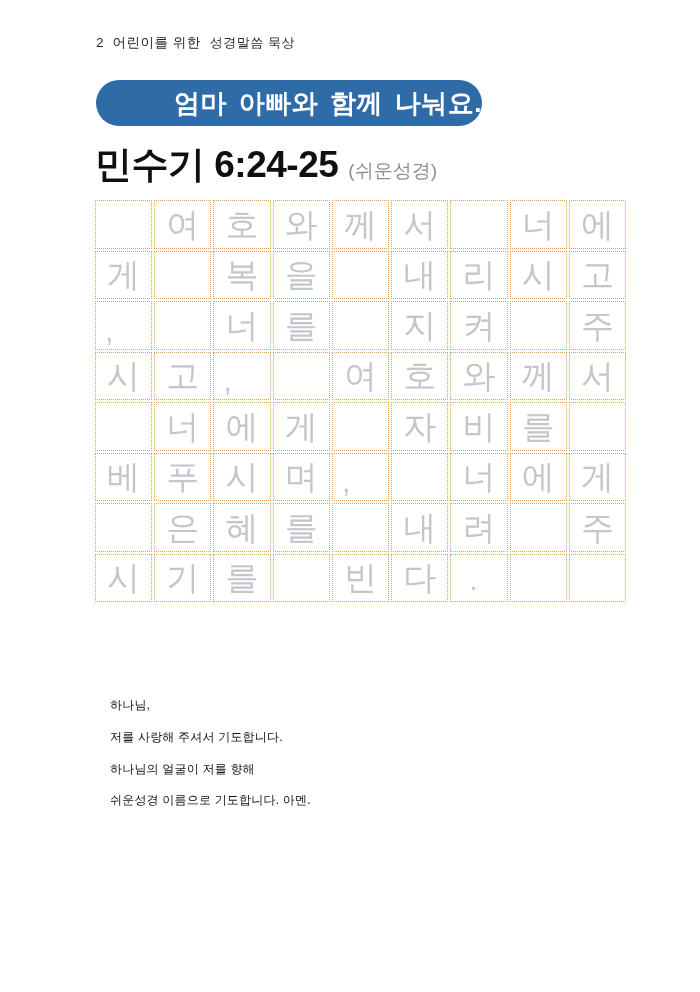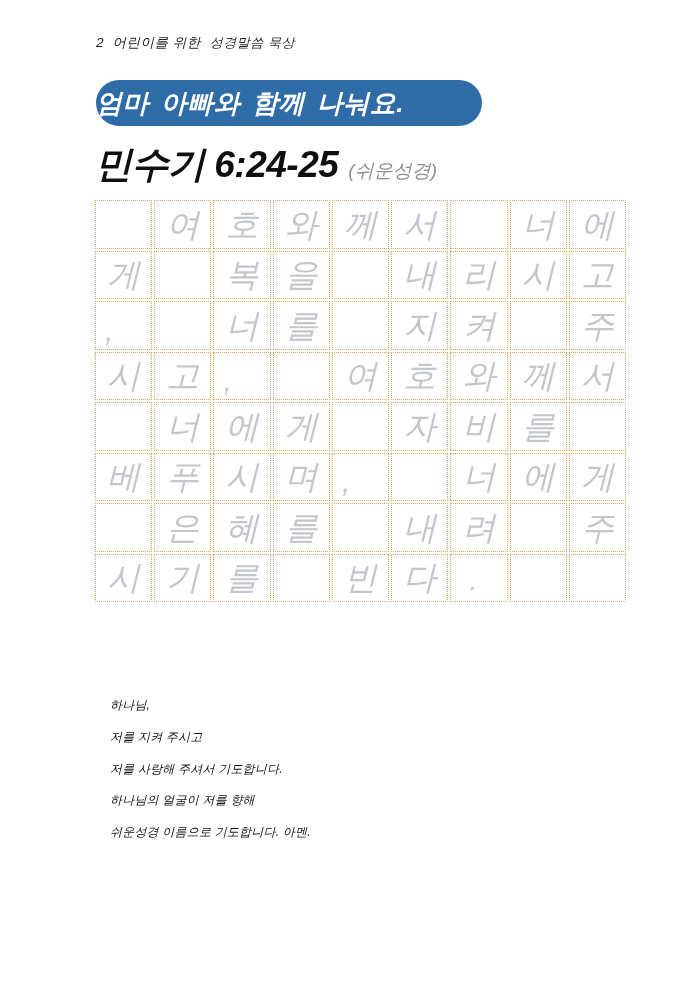--- a/index.html
+++ b/index.html
@@ -1,30 +1,29 @@
 <!DOCTYPE html>
 <html><head>
 <meta charset="utf-8">
 <style>
   html,body{margin:0;padding:0;background:#ffffff;}
   #page{
     position:relative;width:632px;height:992px;background:#ffffff;overflow:hidden;
     font-family:"Liberation Sans",sans-serif;
-    font-style:italic;
   }
   
   .doc-header{position:absolute;left:96px;top:34px;font-size:13.5px;color:#1f1f1f;white-space:nowrap;}
   .doc-header .num{font-weight:500;margin-right:9px;}
   .doc-header .t1{font-weight:500;margin-right:9px;letter-spacing:0.5px;}
   .doc-header .sub{font-weight:400;font-size:13px;color:#2b2b2b;letter-spacing:0.5px;}
   
   .banner{
     position:absolute;left:96px;top:80px;width:386px;height:46px;
     background:#2F6BA7;border-radius:23px;
-    display:flex;align-items:center;justify-content:flex-start;
+    display:flex;align-items:center;justify-content:flex-end;
     color:#ffffff;font-size:26px;font-weight:bold;letter-spacing:0.5px;word-spacing:4px;
   }
   
   .verse-title{position:absolute;left:95px;top:140px;white-space:nowrap;}
   .verse-title .ref{font-size:37px;font-weight:800;color:#0f0f0f;letter-spacing:-0.5px;}
   .verse-title .trans{font-size:19px;color:#8f8f8f;margin-left:10px;}
   
   .grid{
     position:absolute;left:95px;top:200px;width:531px;
     display:grid;grid-template-columns:repeat(9,1fr);grid-auto-rows:48.5px;gap:2px;
@@ -133,19 +132,18 @@
       <div class="cell">빈</div>
       <div class="cell">다</div>
       <div class="cell period">.</div>
       <div class="cell"></div>
       <div class="cell"></div>
     </div>
 
 
   <div class="prayer-lines" id="prayer-lines">
       <div class="prayer-line">하나님,</div>
-      <div class="prayer-line">저를 지켜 주시고</div>
       <div class="prayer-line">저를 사랑해 주셔서 기도합니다.</div>
       <div class="prayer-line">하나님의 얼굴이 저를 향해</div>
       <div class="prayer-line">쉬운성경 이름으로 기도합니다. 아멘.</div>
     </div>
 
 </div>
 
 </body></html>

